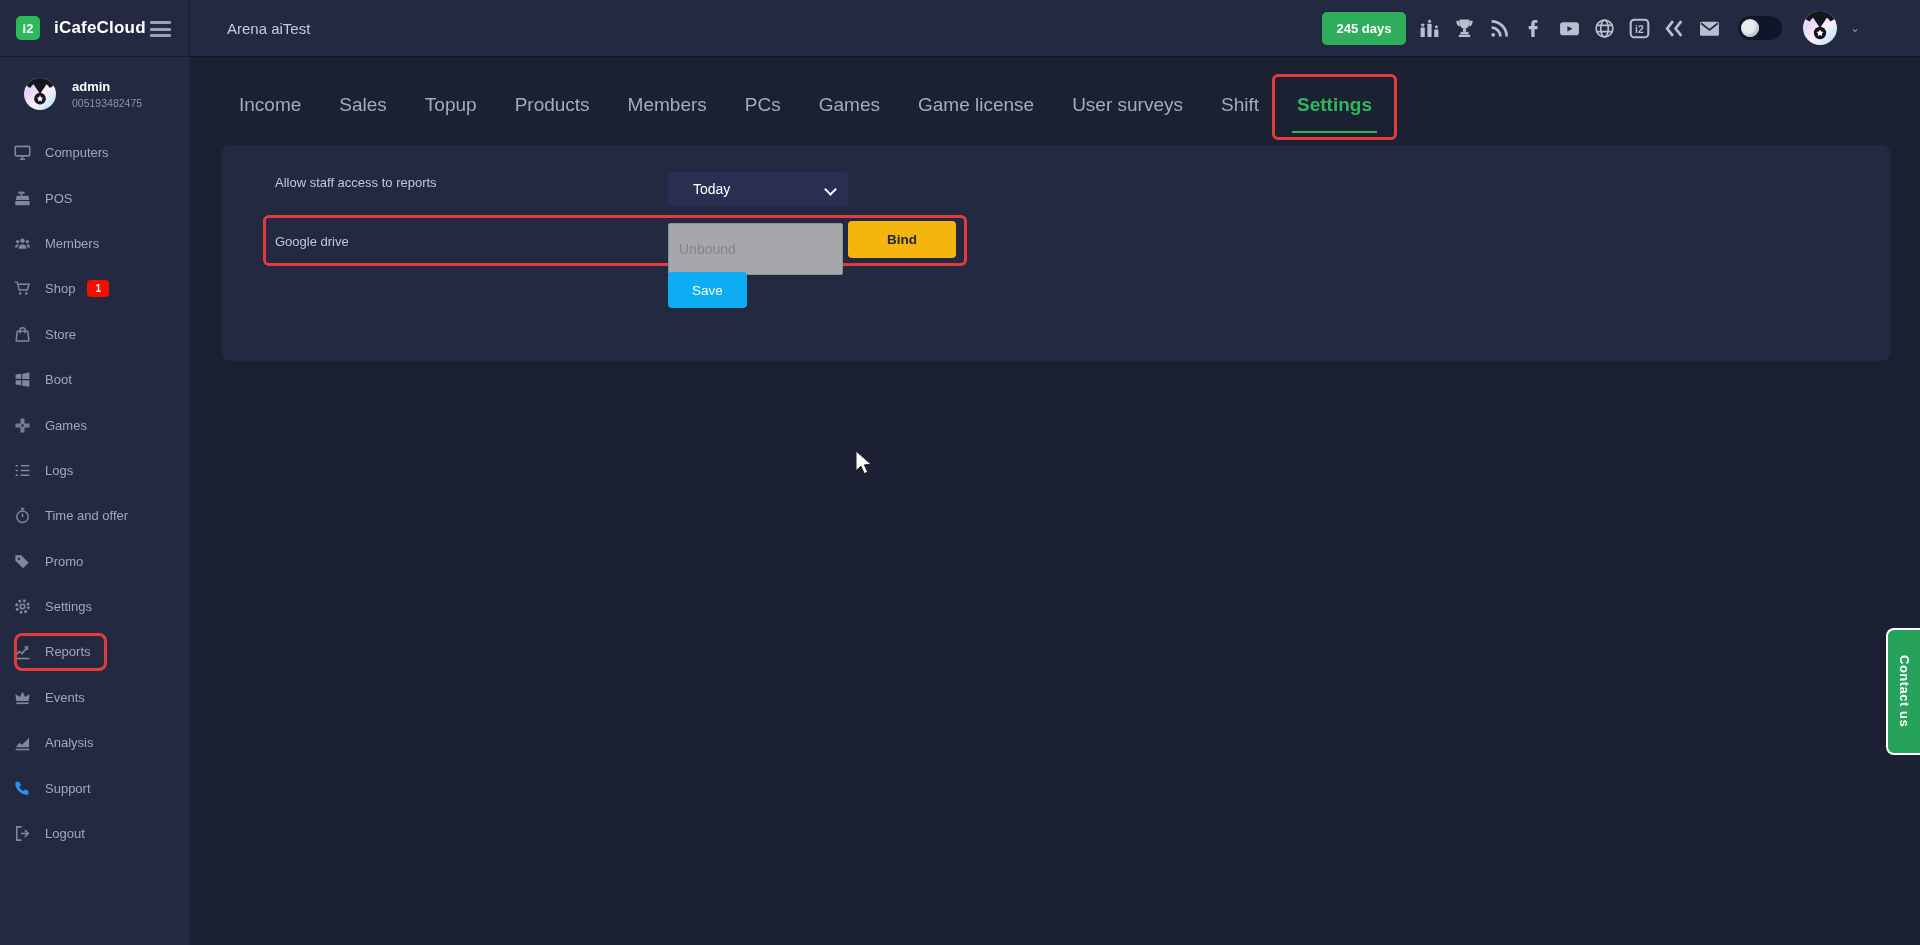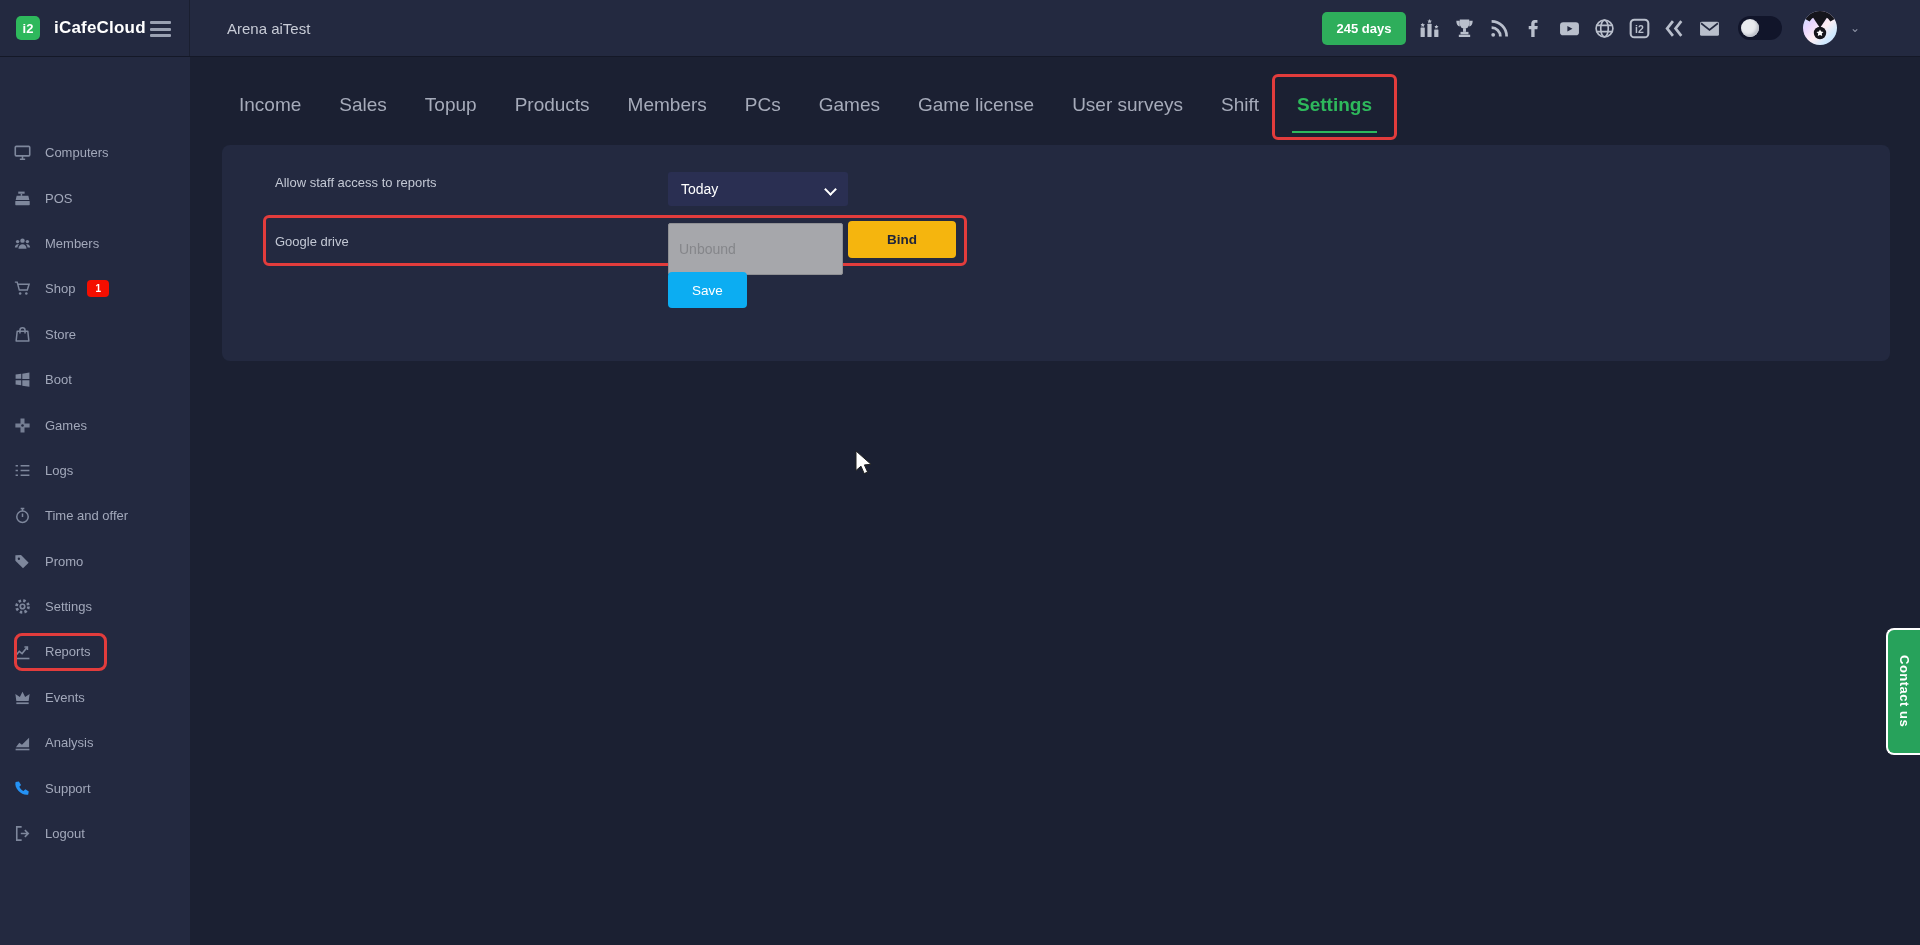--- a/index.html
+++ b/index.html
@@ -56,21 +56,21 @@
   .tab.active .underline { position:absolute; left:-5px; right:-5px; bottom:-14px; height:2px; background:#2eb85c; }
   .tab-annotation { position:absolute; left:-25px; right:-25px; top:-17px; bottom:-21px;
                     border:3px solid #e23c3c; border-radius:6px; pointer-events:none; }
 
   .panel { position:absolute; left:32px; top:88px; width:1668px; height:216px; background:#232940; border-radius:8px; }
   .form-label { position:absolute; left:53px; font-size:13px; color:#c3c8d4; }
   .lbl-row1 { top:30px; }
   .lbl-row2 { top:89px; }
   .select { position:absolute; left:446px; top:27px; width:180px; height:34px; background:#2a2f52;
             border-radius:3px; color:#fff; font-size:14px; display:flex; align-items:center;
-            padding-left:13px; cursor:pointer; }
+            padding-left:25px; cursor:pointer; }
   .select::after { content:""; position:absolute; right:13px; top:13px; width:7px; height:7px;
                    border-right:2px solid #fff; border-bottom:2px solid #fff; transform:rotate(45deg); }
   .gd-annotation { position:absolute; left:41px; top:70px; width:704px; height:51px;
                    border:3px solid #e23c3c; border-radius:6px; pointer-events:none; }
   .unbound-input { position:absolute; left:446px; top:78px; width:175px; height:52px; background:#a6a7ab;
                    border:1px solid #8f9094; border-radius:2px; font-size:14px; padding-left:10px;
                    font-family:"Liberation Sans",sans-serif; color:#3a3b3f; }
   .unbound-input::placeholder { color:#85868a; opacity:1; }
   .bind-btn { position:absolute; left:626px; top:76px; width:108px; height:37px; background:#f5b50e;
               border:none; border-radius:4px; color:#20253a; font-size:13.5px; font-weight:bold;
@@ -175,20 +175,34 @@
           <path d="M9 5l8 12 8-12-4-2h-8z" fill="#15151c"></path>
           <circle cx="17" cy="22" r="6.2" fill="#15151c"></circle>
           <path d="M17 18.4l1.1 2.2 2.4.3-1.7 1.7.4 2.4-2.2-1.1-2.2 1.1.4-2.4-1.7-1.7 2.4-.3z" fill="#fff"></path>
         </svg>
     </div>
     <div class="caret">⌄</div>
   </div>
 </div>
 
 <div class="sidebar">
+  <div class="user-block">
+    <div class="avatar" style="margin-left:0;width:32px;height:32px;">
+      <svg viewBox="0 0 34 34">
+          <path d="M4 9a15 15 0 0126 0" stroke="#15151c" stroke-width="6" fill="none"></path>
+          <path d="M9 5l8 12 8-12-4-2h-8z" fill="#15151c"></path>
+          <circle cx="17" cy="22" r="6.2" fill="#15151c"></circle>
+          <path d="M17 18.4l1.1 2.2 2.4.3-1.7 1.7.4 2.4-2.2-1.1-2.2 1.1.4-2.4-1.7-1.7 2.4-.3z" fill="#fff"></path>
+        </svg>
+    </div>
+    <div class="user-texts">
+      <div class="user-name">admin</div>
+      <div class="user-id">005193482475</div>
+    </div>
+  </div>
 
   <div class="nav">
     <div class="nav-item">
       <span class="nav-icon">
           <svg viewBox="0 0 16 16" fill="none" stroke="currentColor" stroke-width="1.5">
             <rect x="1.2" y="2.2" width="13.6" height="9" rx="1"></rect>
             <path d="M5.5 14.3h5M8 11.2v3.1"></path>
           </svg>
         </span>
       <span class="nav-label">Computers</span>

